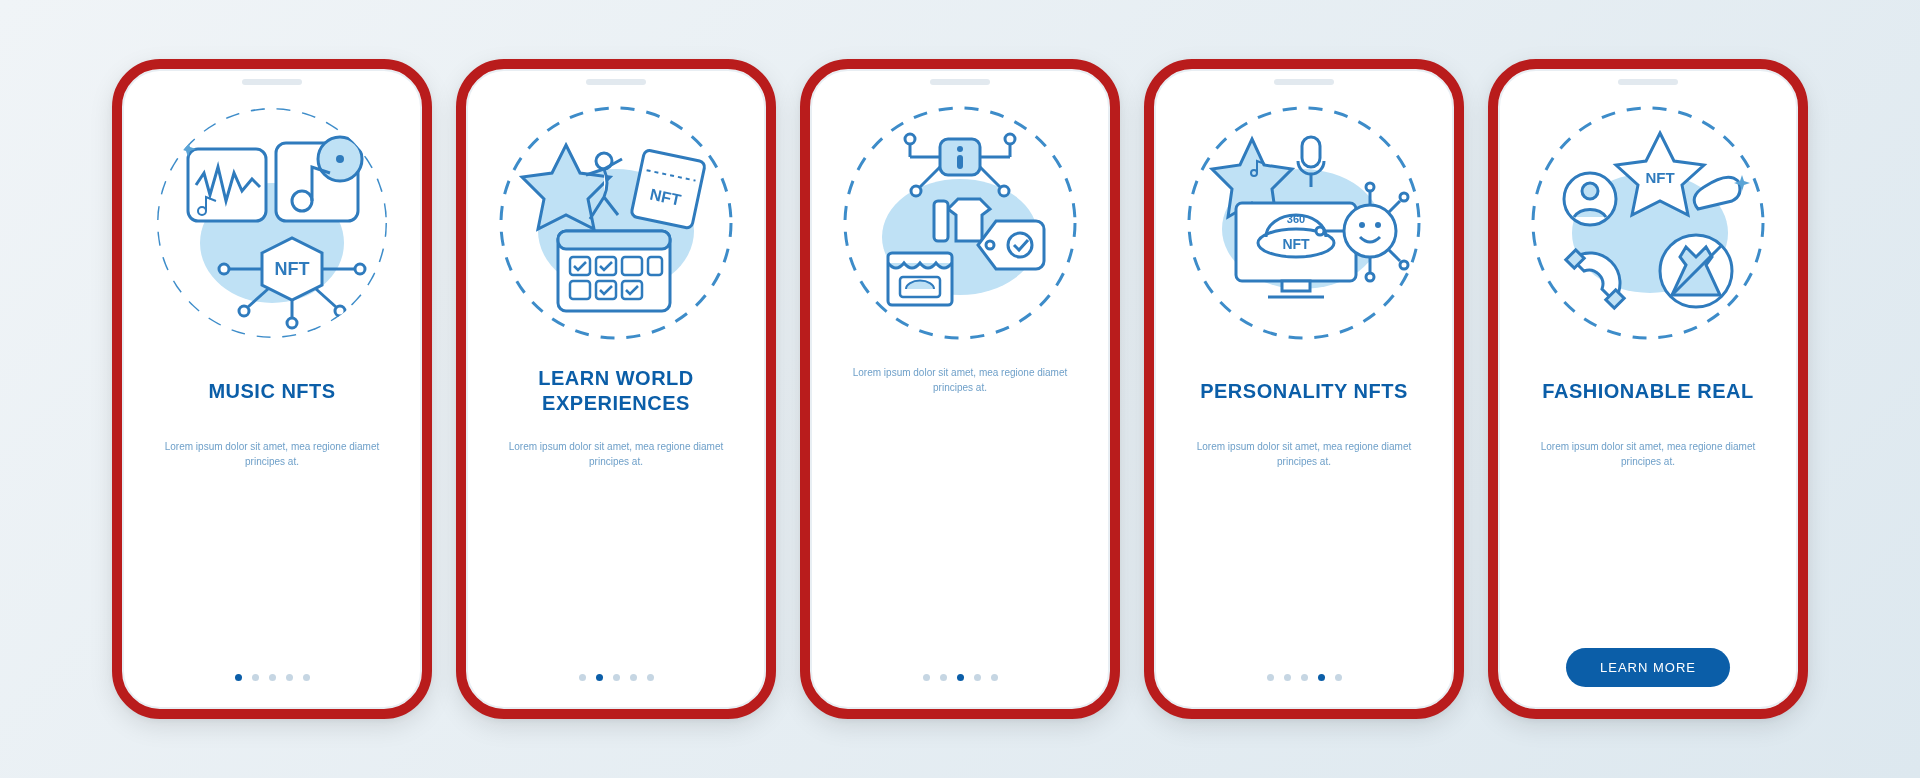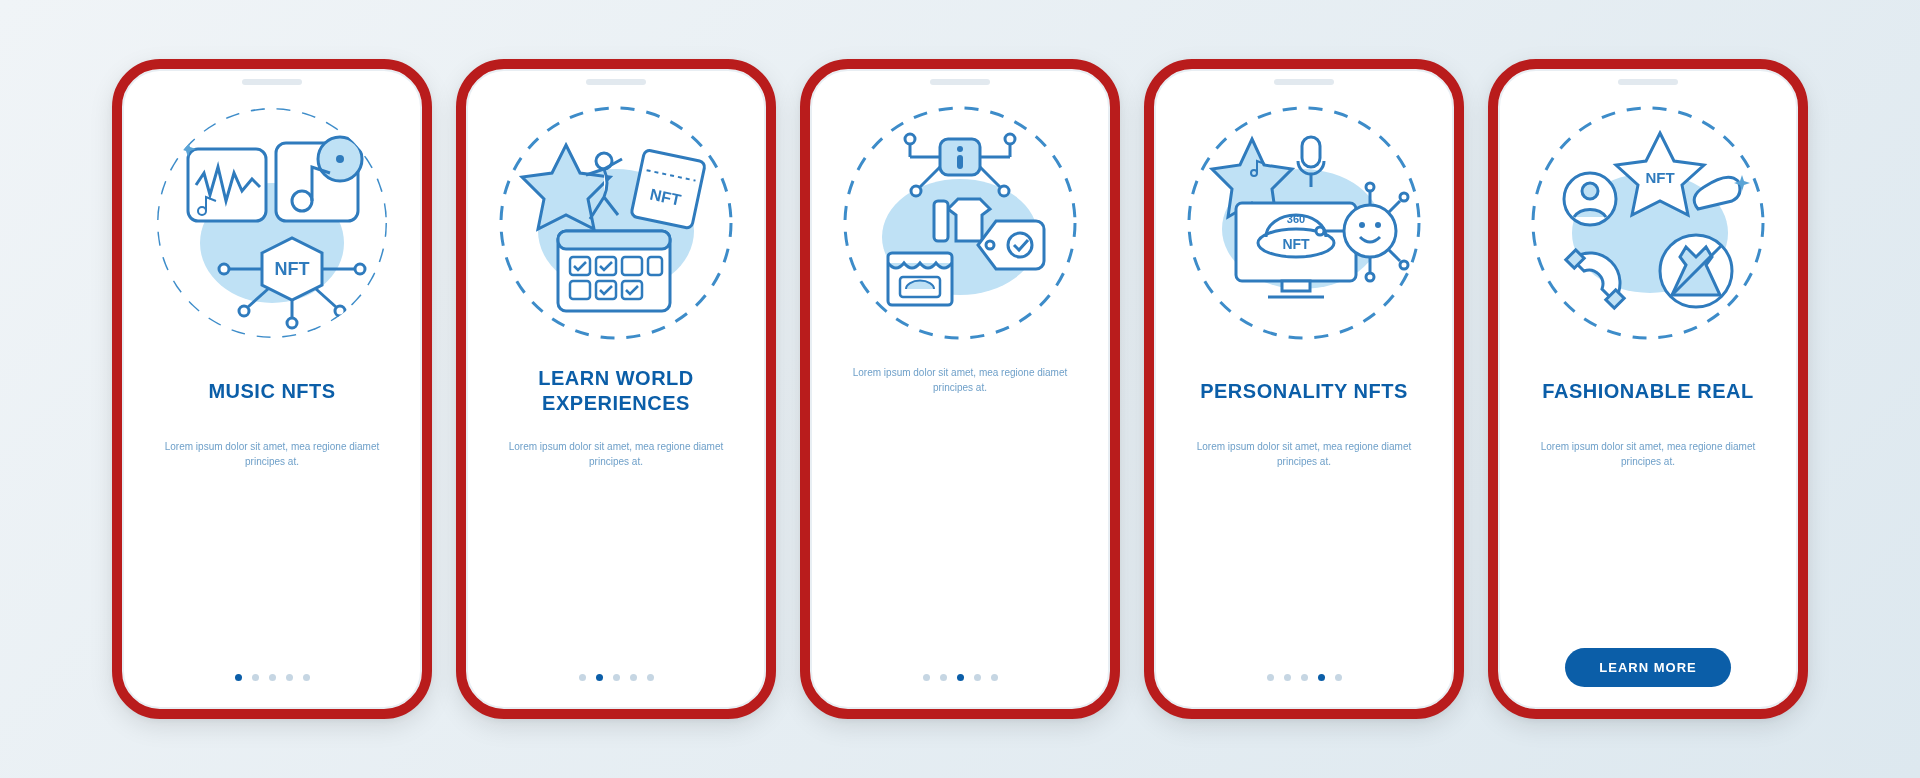--- a/index.html
+++ b/index.html
@@ -69,21 +69,21 @@
   .dot{
     width:7px;height:7px;border-radius:50%;
     background:#c6d6e3;
   }
   .dot.active{background:#0b5ea8}
   .cta{
     position:absolute;
     bottom:22px;
     background:#0b5ea8;
     color:#fff;
-    font-weight:700;
+    font-weight:400;
     letter-spacing:1px;
     font-size:13px;
     padding:12px 34px;
     border-radius:26px;
     border:none;
     cursor:pointer;
   }
 </style>
 </head>
 <body>

